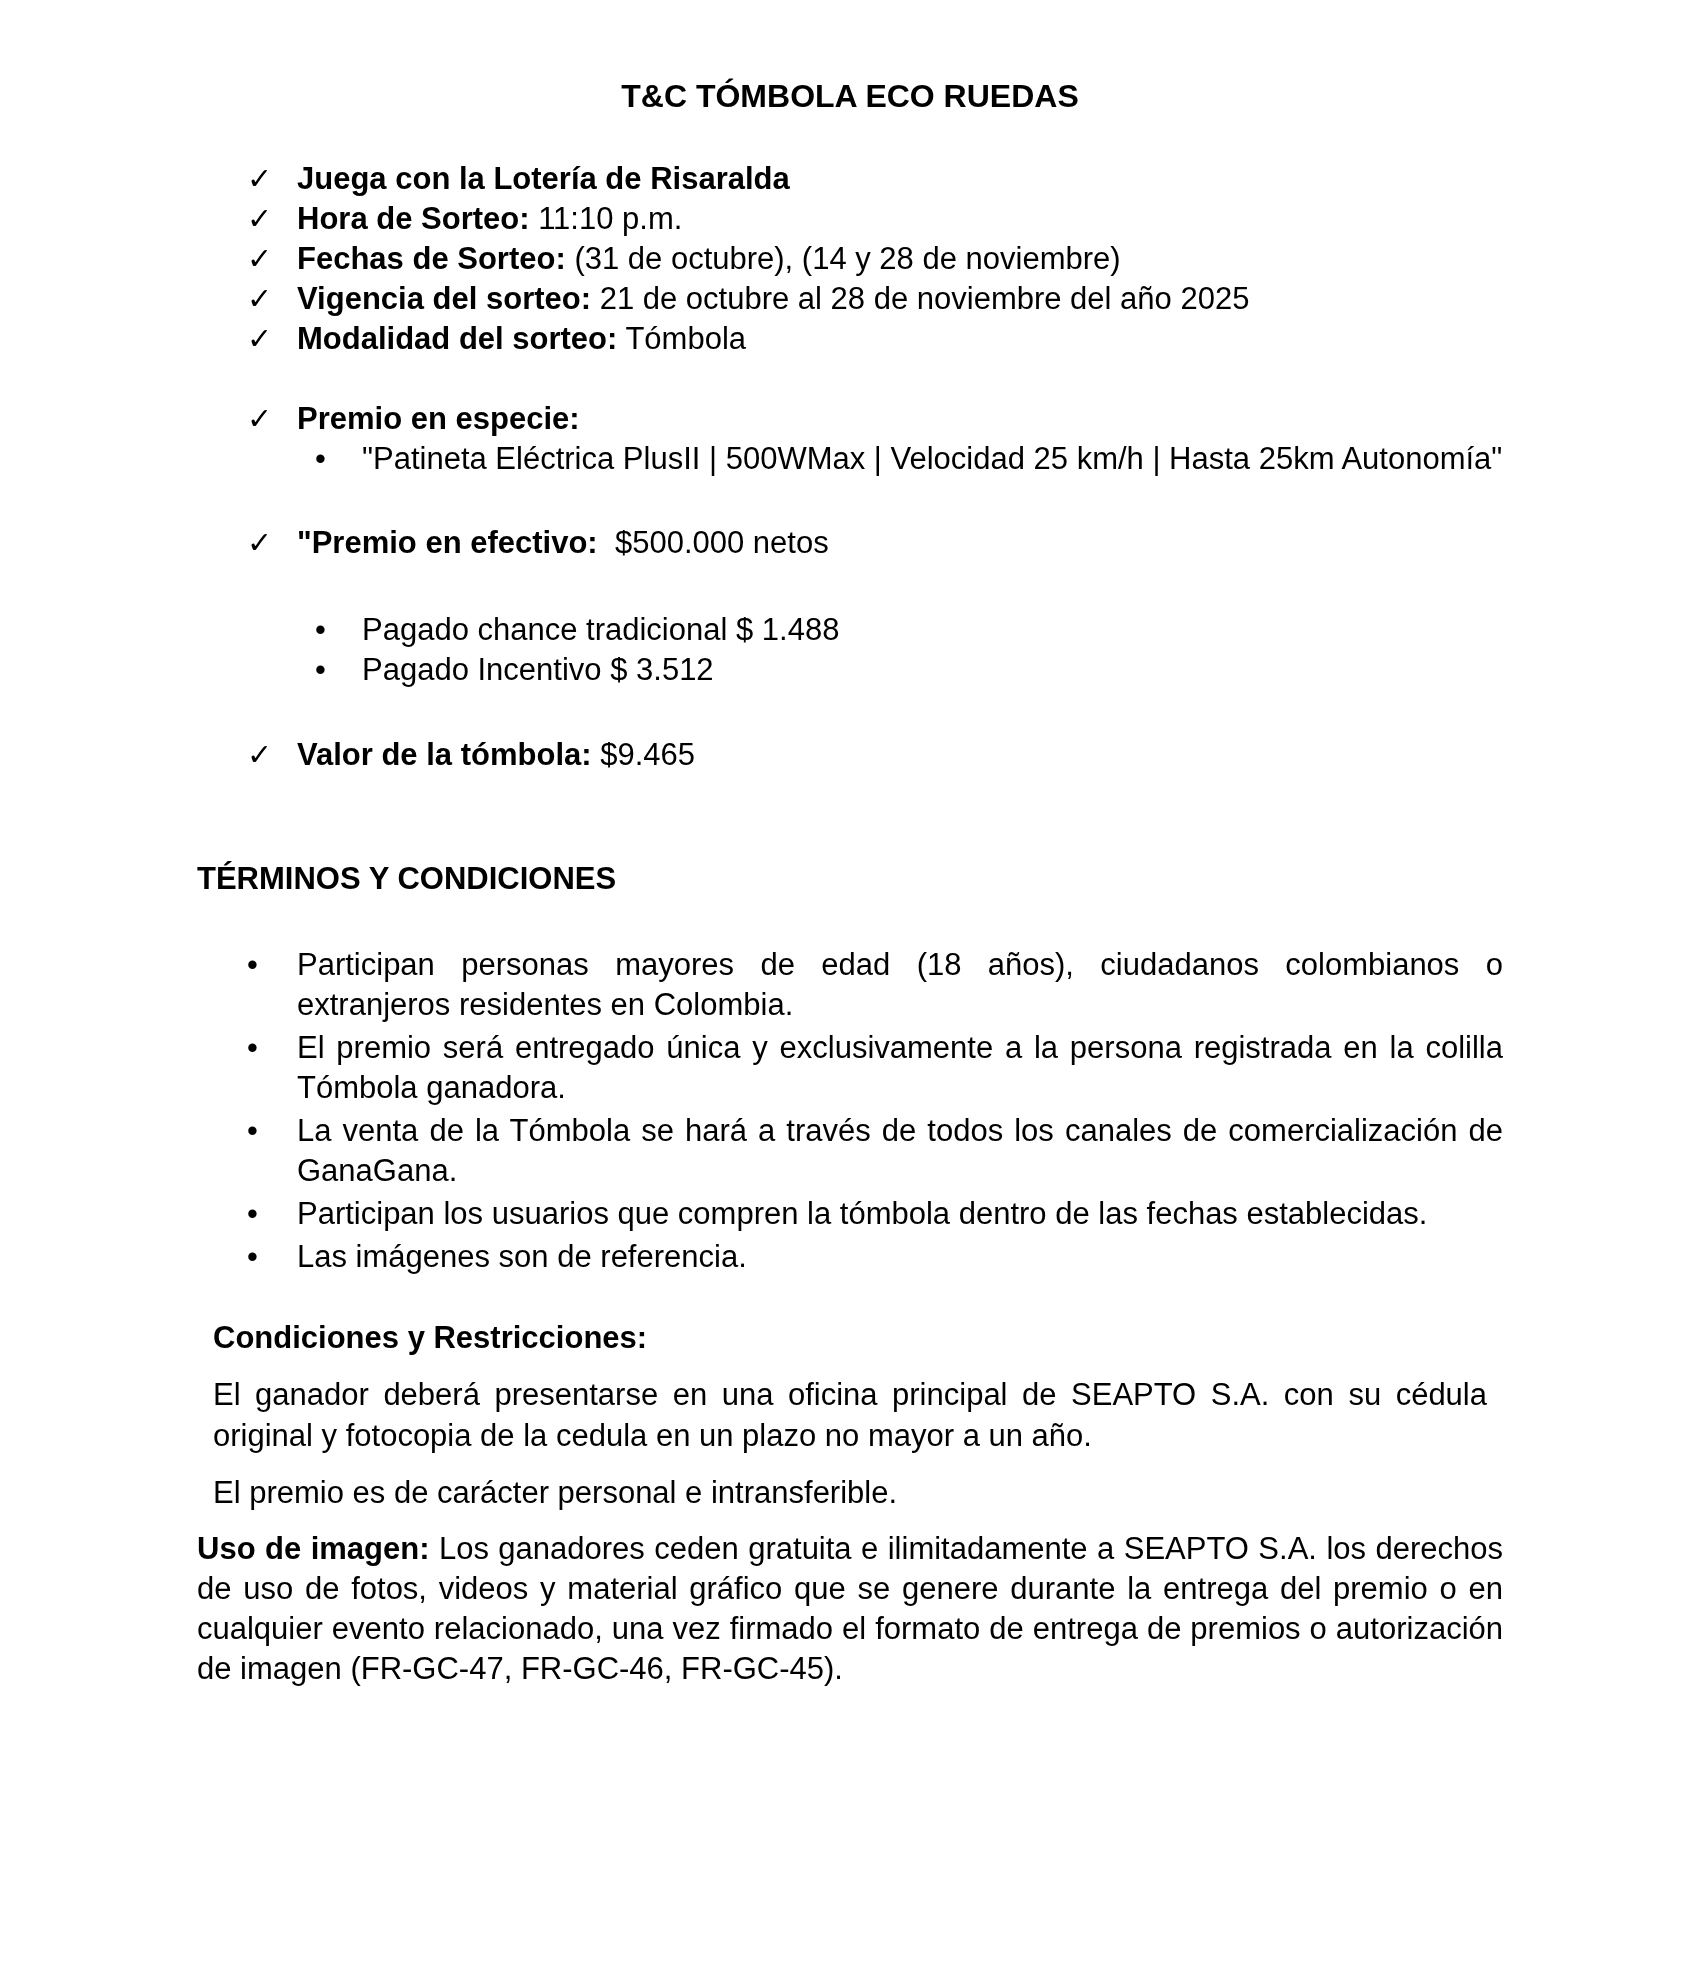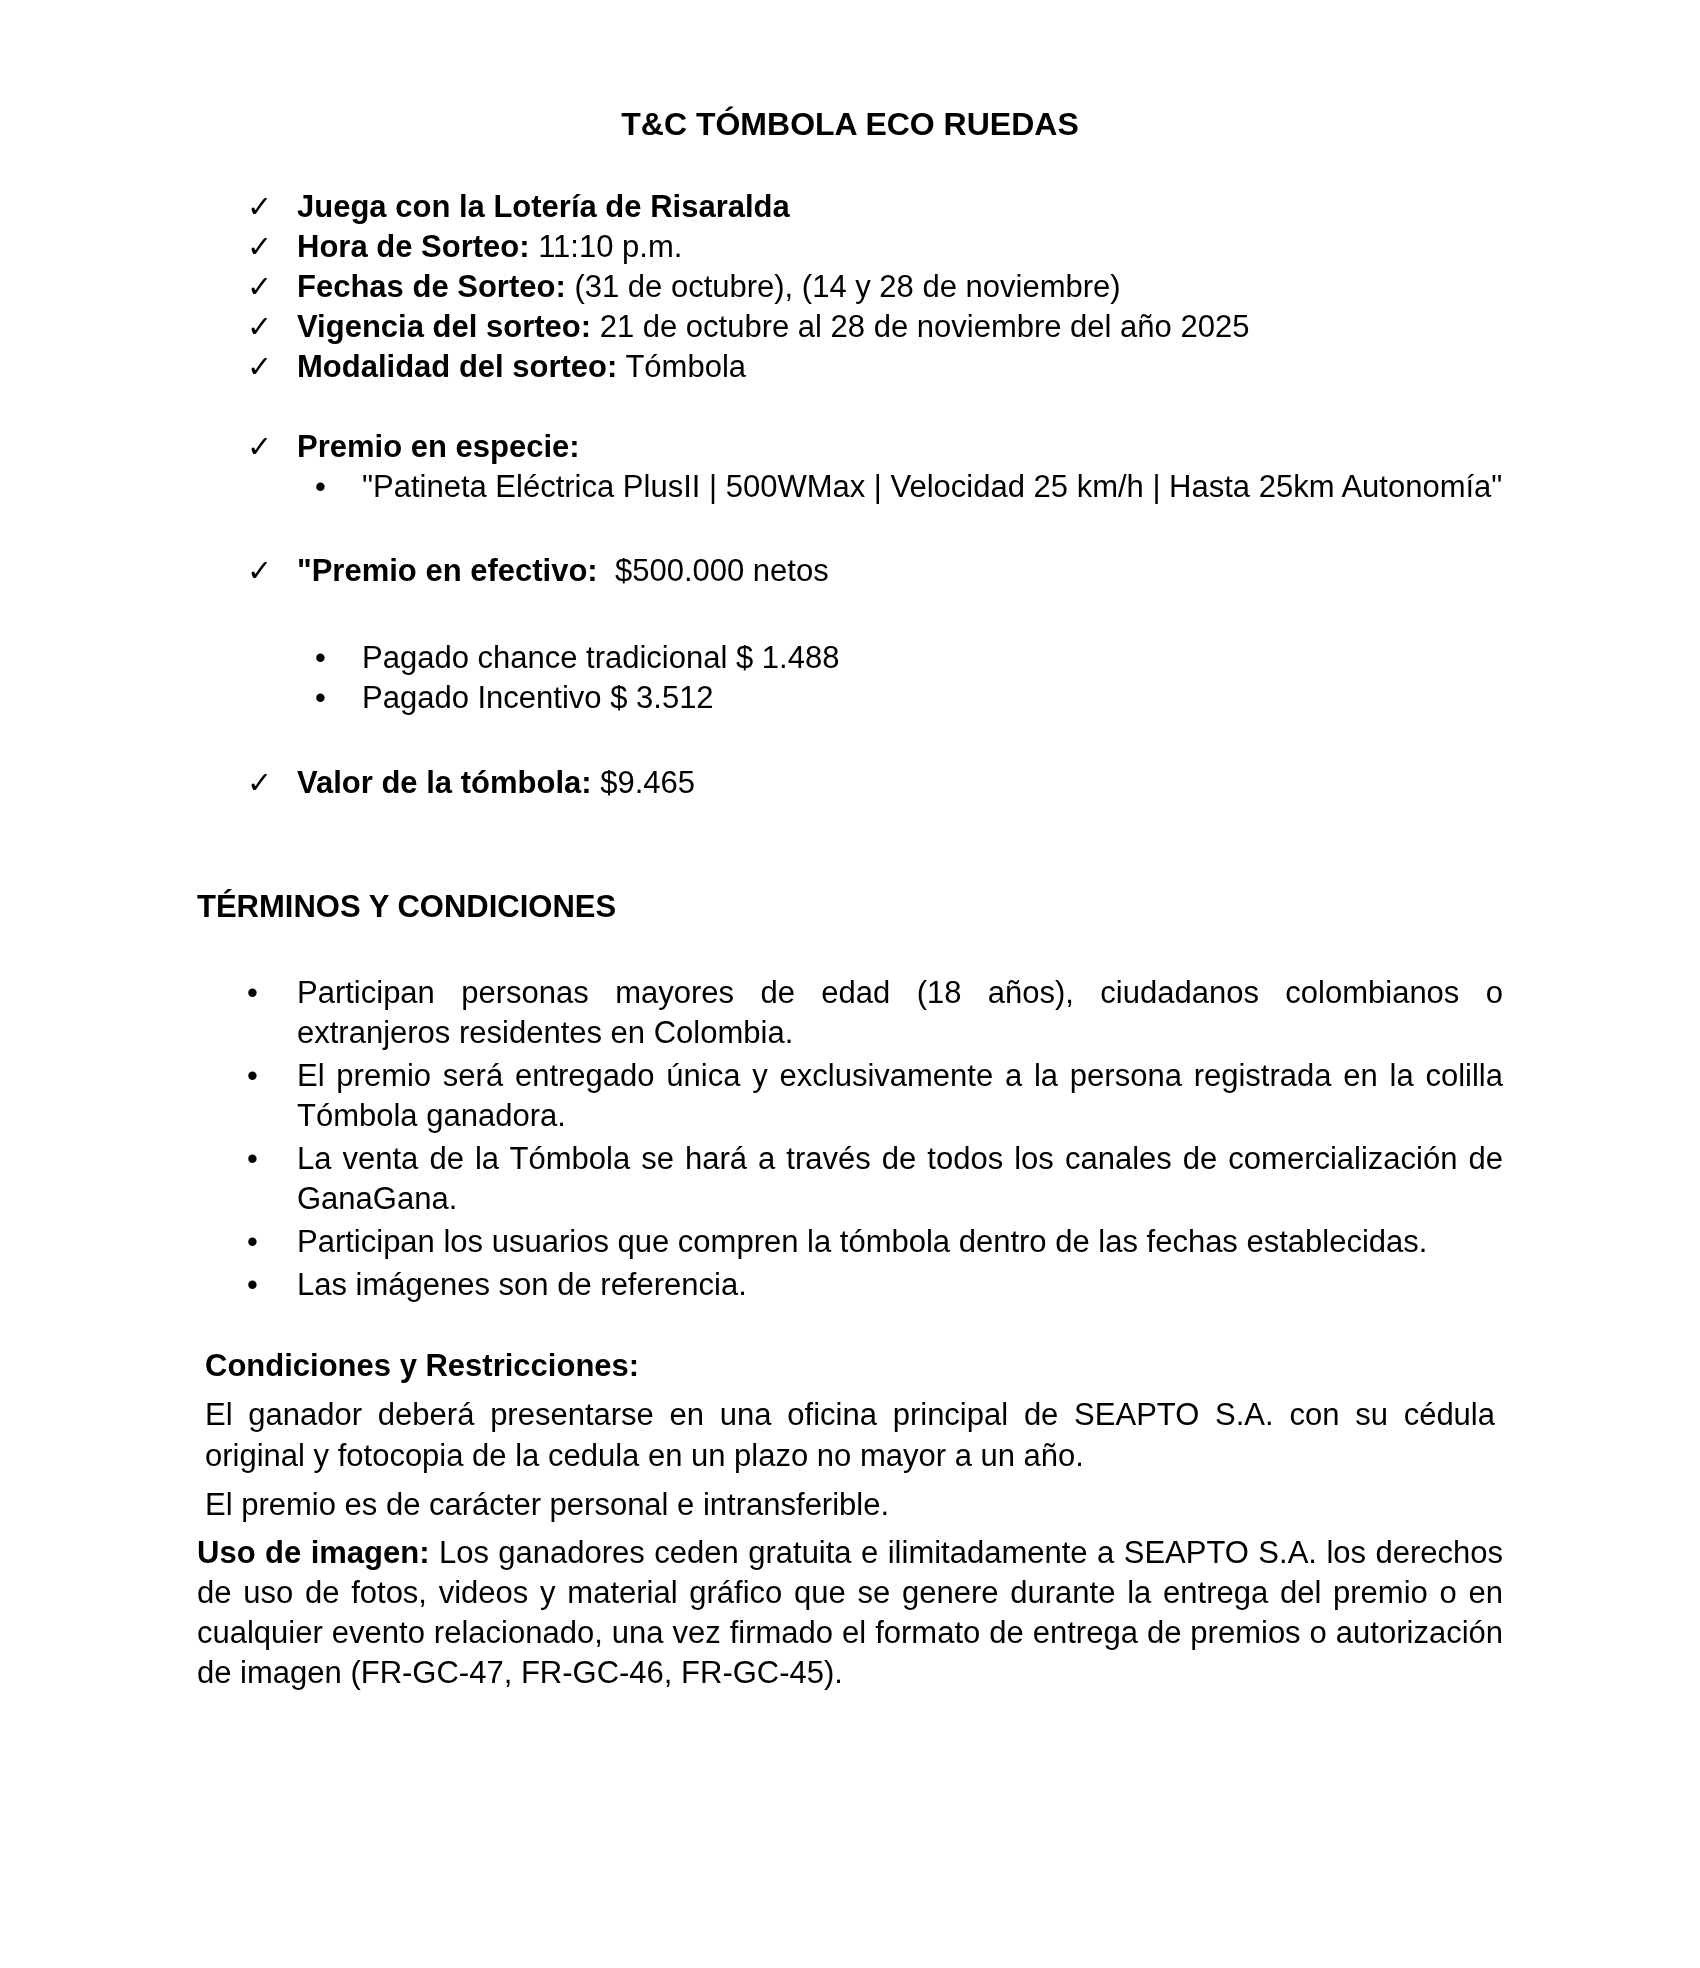--- a/index.html
+++ b/index.html
@@ -19,21 +19,21 @@
   }
   .doc {
     padding: 0 197px;
     box-sizing: border-box;
     width: 1700px;
     height: 1968px;
   }
   .b { font-weight: bold; }
 
   .title {
-    margin: 104px 0 0 0;
+    margin: 76px 0 0 0;
     font-size: 32px;
     line-height: 40px;
     font-weight: bold;
     text-align: center;
   }
 
   ul, li { margin: 0; padding: 0; list-style: none; }
 
   .checklist { margin-top: 43px; }
 
@@ -79,21 +79,21 @@
     text-align: justify;
     margin-bottom: 3px;
   }
   .terms .mark-dot {
     position: absolute;
     left: 50px;
     top: 0;
   }
 
   .cond { margin-top: 40px; line-height: 41px; }
-  .cond p { margin: 8px; text-align: justify; }
+  .cond p { margin: 16px; text-align: justify; }
   .cond .heading { font-weight: bold; text-align: left; }
 
   .uso { }
   .uso p { margin: 0; text-align: justify; }
 </style>
 </head>
 <body>
 
 <div class="doc">
 

